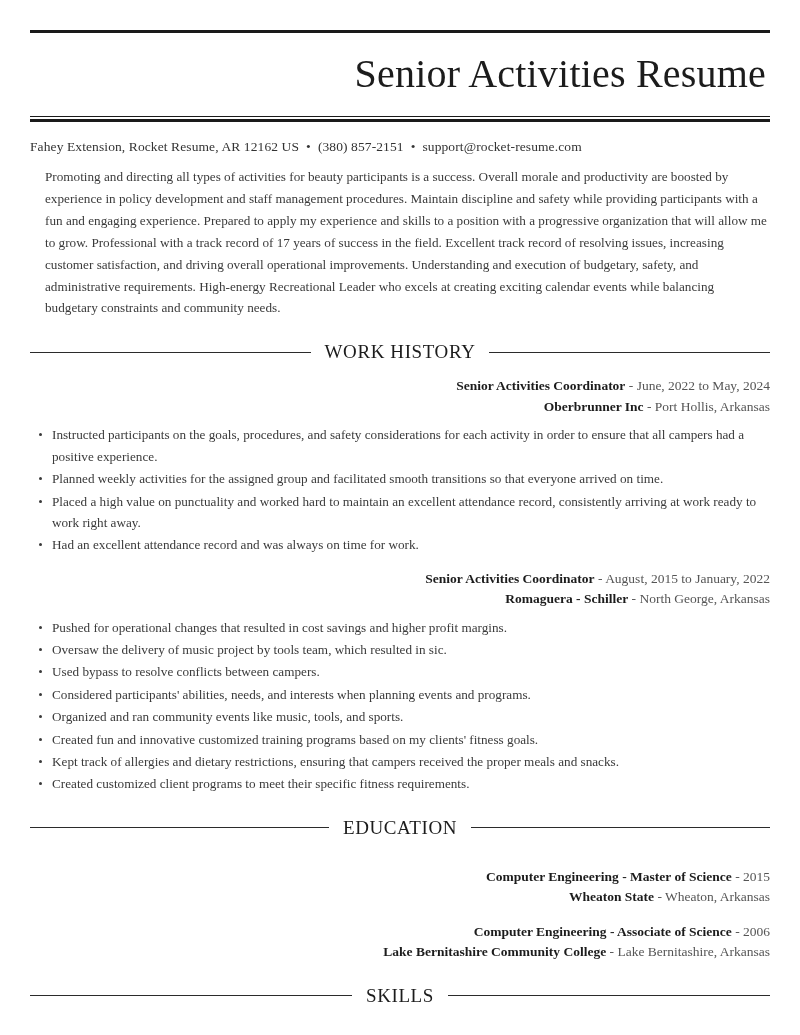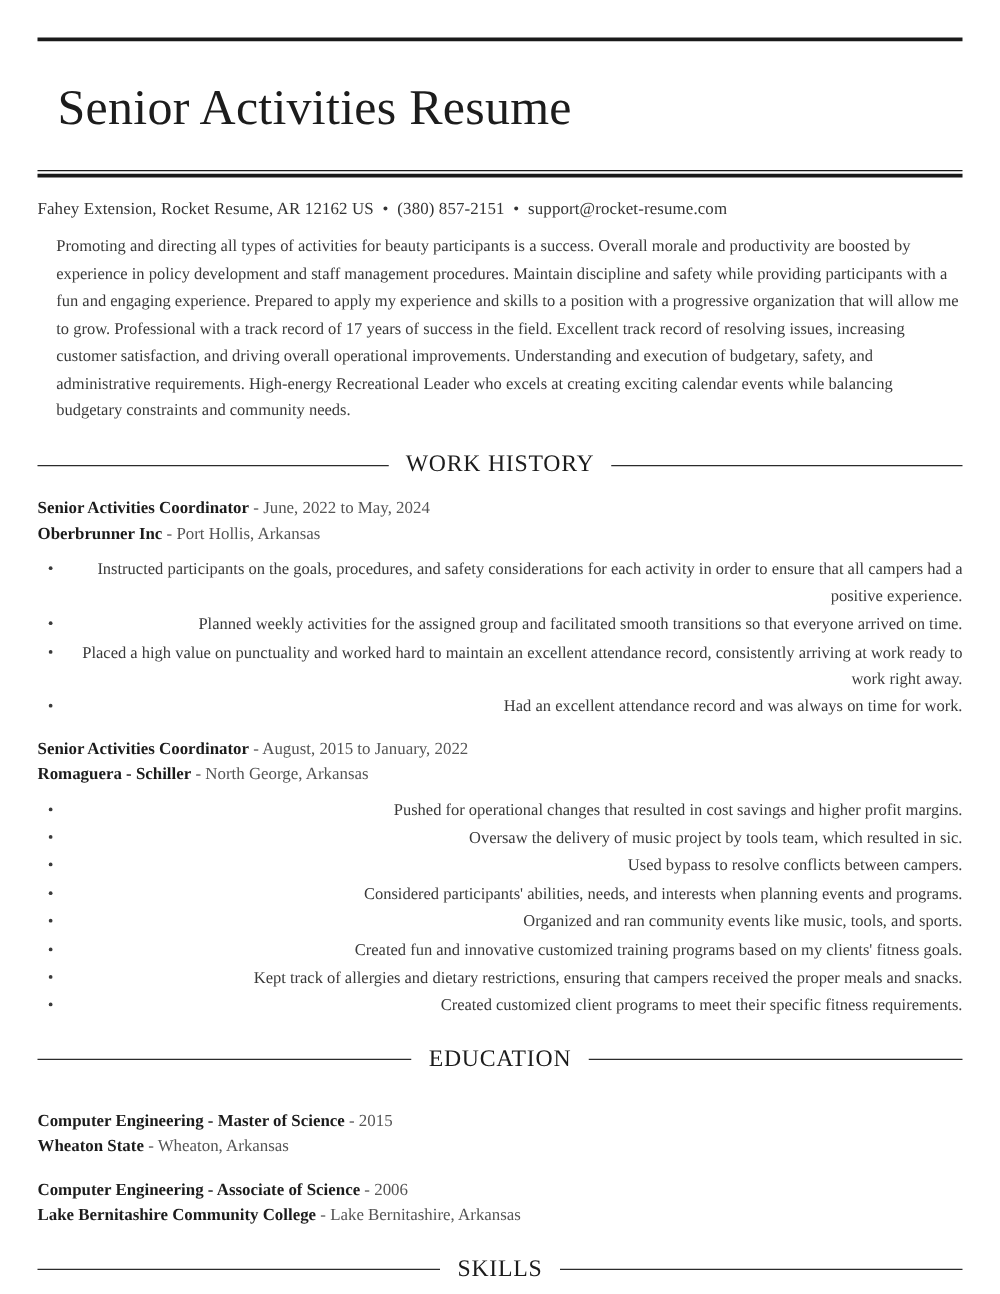--- a/index.html
+++ b/index.html
@@ -37,28 +37,28 @@
     height: 0;
     border-top: 1px solid #1a1a1a;
   }
   .rule-bottom-thick {
     height: 0;
     border-top: 3px solid #1a1a1a;
     margin-top: 2px;
   }
 
   .doc-title {
-    text-align: left;
+    text-align: right;
     font-size: 40px;
     line-height: 1.0;
     font-weight: 400;
     color: #1c1c1c;
     letter-spacing: 0.2px;
     padding: 17px 0 14px 0;
-    margin: 16px;
+    margin: 4px;
   }
 
   .contact-line {
     font-size: 13.5px;
     color: #333333;
     padding-top: 17px;
     letter-spacing: 0.1px;
   }
   .contact-sep {
     padding: 0 7px;
@@ -96,34 +96,34 @@
     margin-left: 15px;
   }
 
   .entry {
     margin-top: 13px;
   }
   .entry-line {
     font-size: 13.5px;
     line-height: 1.52;
     color: #555555;
+    text-align: right;
   }
   .entry-line .strong {
     font-weight: bold;
     color: #1c1c1c;
   }
   .entry-line .dash {
     color: #555555;
   }
 
   ul.bullets {
     list-style: none;
     margin: 7px 0 0 0;
     padding: 0;
-    text-align: right;
   }
   ul.bullets li {
     position: relative;
     padding-left: 22px;
     font-size: 13.2px;
     line-height: 1.62;
     color: #3a3a3a;
     margin-bottom: 1px;
   }
   ul.bullets li::before {

